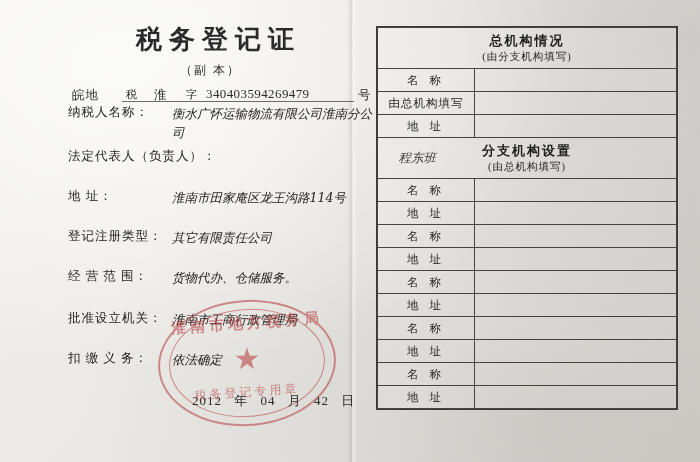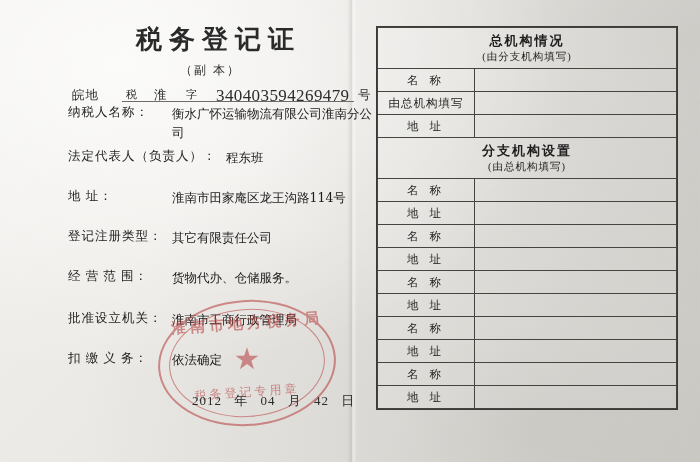--- a/index.html
+++ b/index.html
@@ -74,21 +74,21 @@
     top: 84px;
     width: 305px;
     height: 22px;
     font-size: 12.5px;
     color: #2b2b2b;
   }
   .regline .lbl1 { position: absolute; left: 4px; top: 3px; letter-spacing: 1px; }
   .regline .sui  { position: absolute; left: 58px; top: 3px; font-size: 11px; }
   .regline .lbl2 { position: absolute; left: 86px; top: 3px; letter-spacing: 1px; }
   .regline .zi   { position: absolute; left: 118px; top: 3px; font-size: 11px; }
-  .regline .num  { position: absolute; left: 148px; top: 2px; font-size: 17px; letter-spacing: 0.4px; }
+  .regline .num  { position: absolute; left: 138px; top: 2px; font-size: 13px; letter-spacing: 0.4px; }
   .regline .hao  { position: absolute; left: 290px; top: 3px; }
   .regline .rule {
     position: absolute; left: 54px; top: 17px; width: 232px;
     border-bottom: 1px solid #6e6c68;
   }
 
   .row {
     position: absolute;
     left: 28px;
     width: 310px;
@@ -104,20 +104,21 @@
     white-space: nowrap;
   }
   .row .value {
     position: absolute;
     left: 104px;
     top: 0;
     width: 210px;
     font-family: "DejaVu Serif", "Liberation Serif", serif;
     color: #1c1c1c;
     line-height: 19px;
+    font-style: italic;
   }
 
   .datebox {
     position: absolute;
     left: 148px;
     top: 392px;
     font-size: 13px;
     color: #2b2b2b;
     letter-spacing: 1px;
   }
@@ -248,21 +249,21 @@
       <span class="rule"></span>
     </div>
 
     <div class="row" style="top:104px;">
       <div class="label">纳税人名称：</div>
       <div class="value">衡水广怀运输物流有限公司淮南分公司</div>
     </div>
 
     <div class="row" style="top:148px;">
       <div class="label">法定代表人（负责人）：</div>
-      <div class="value" style="left:158px;">程东班</div>
+      <div class="value" style="left:158px;text-align:right;">程东班</div>
     </div>
 
     <div class="row" style="top:188px;">
       <div class="label">地      址：</div>
       <div class="value">淮南市田家庵区龙王沟路114号</div>
     </div>
 
     <div class="row" style="top:228px;">
       <div class="label">登记注册类型：</div>
       <div class="value">其它有限责任公司</div>

